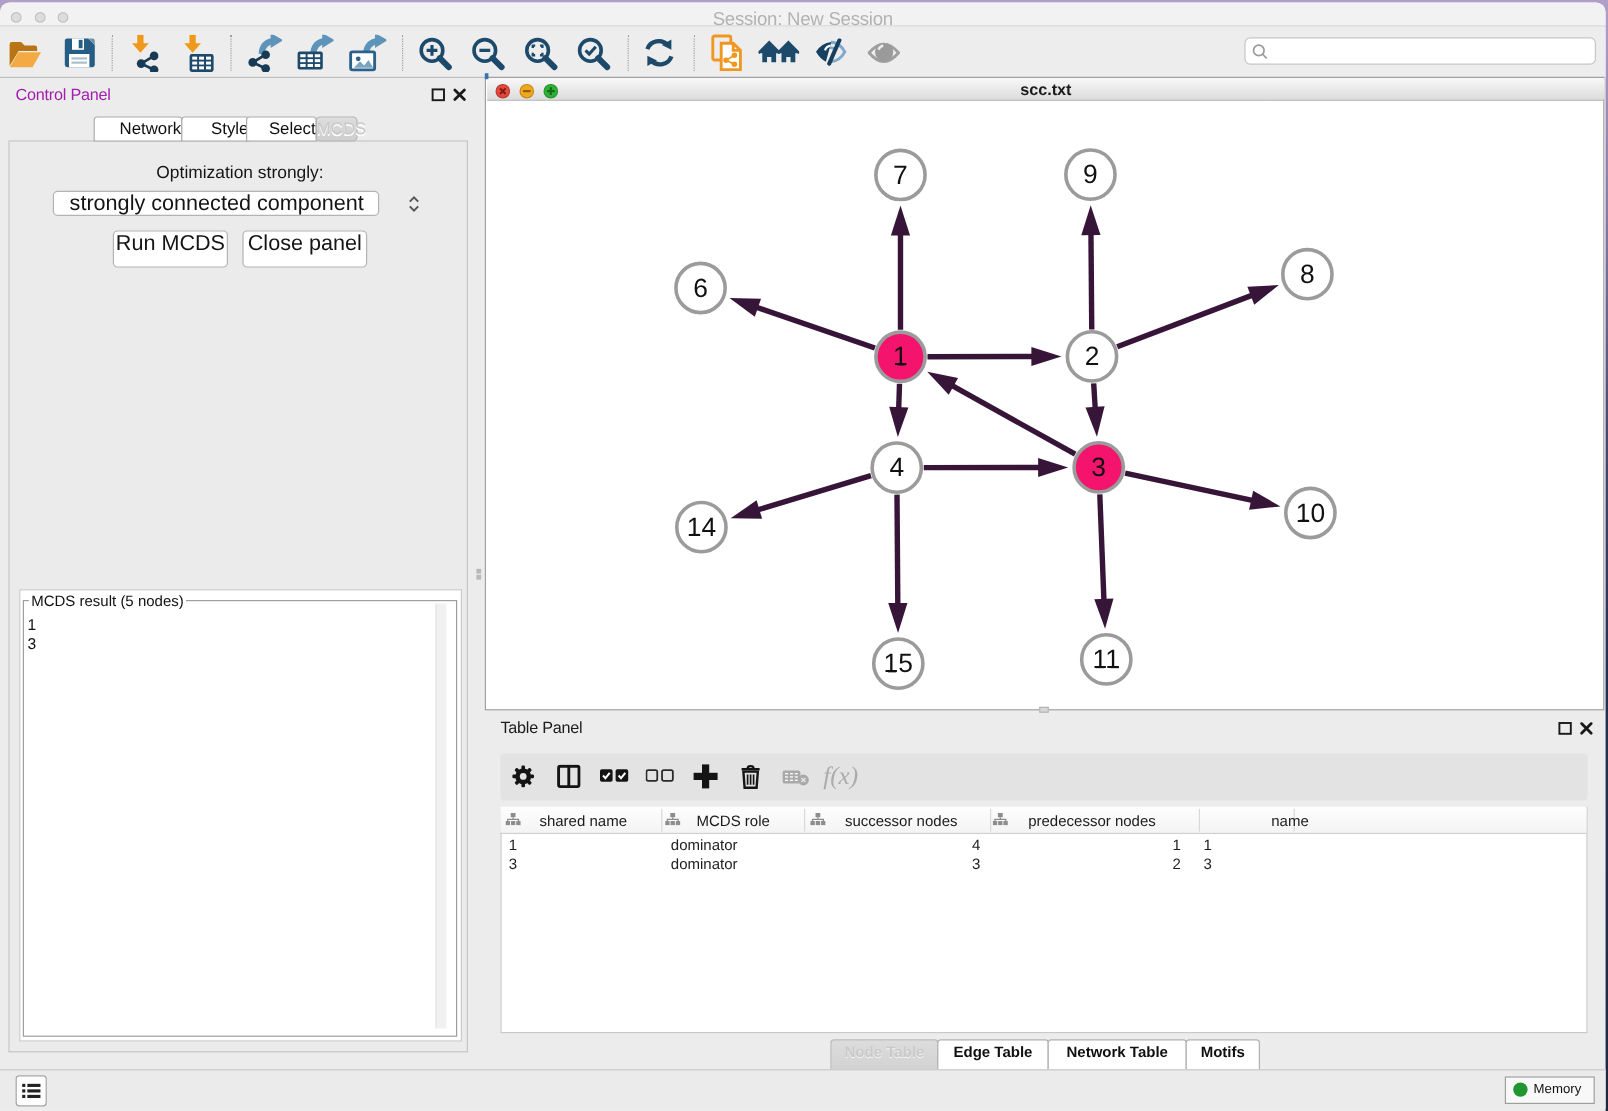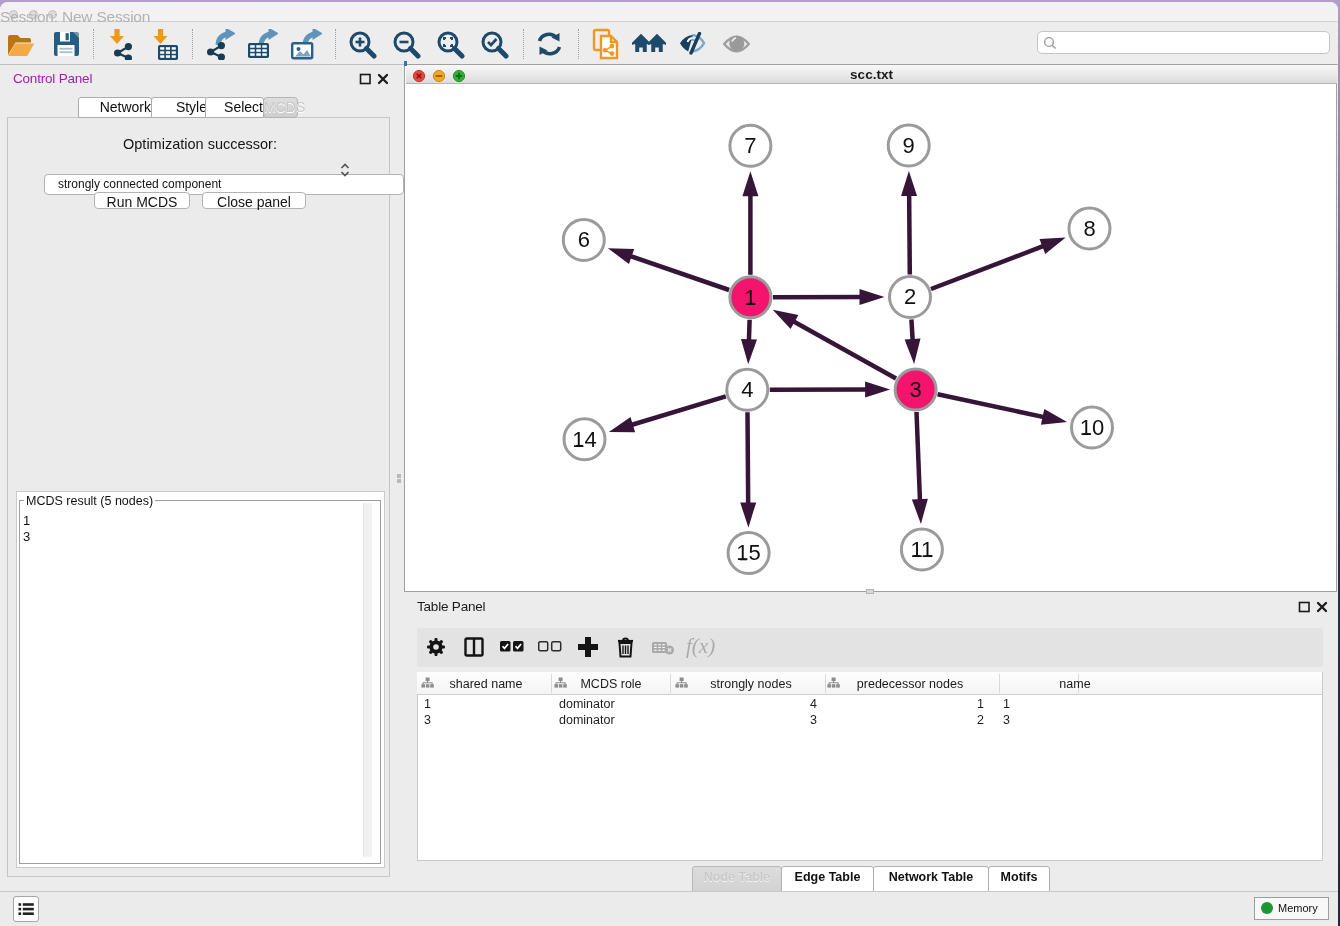--- a/index.html
+++ b/index.html
@@ -1,30 +1,30 @@
 <!DOCTYPE html>
 <html><head><meta charset="utf-8">
 <style>
 *{margin:0;padding:0;box-sizing:border-box}
 html,body{width:1340px;height:926px;overflow:hidden}
 body{font-family:"Liberation Sans",sans-serif;background:linear-gradient(180deg,#b29fc9 0%,#8579a4 20%,#4a4a72 38%,#243052 60%,#1e2940 100%);position:relative}
 #win{position:absolute;left:0;top:2px;width:1338px;height:924px;background:#ececec;border-radius:8px 8px 0 0;overflow:hidden}
 #titlebar{position:absolute;left:0;top:2px;width:1338px;height:20px;background:#f2f2f2;border-bottom:1px solid #d2d2d2;border-radius:8px 8px 0 0}
 .tl{position:absolute;top:8px;width:9px;height:9px;border-radius:50%;background:#dcdcdc;border:1px solid #c3c3c3}
-#title{position:absolute;left:0;top:8px;width:1338px;font-size:15.5px;letter-spacing:-0.2px;color:#b2b2b2}
+#title{position:absolute;left:0;top:8px;width:1338px;text-align:center;font-size:15.5px;letter-spacing:-0.2px;color:#b2b2b2}
 #toolbar{position:absolute;left:0;top:23px;width:1338px;height:42px;background:#ededed;border-bottom:1px solid #bfbfbf}
 .vsep{position:absolute;top:29px;height:30px;width:0;border-left:1px dotted #9f9f9f}
 #search{position:absolute;left:1037px;top:31px;width:293px;height:23px;background:#fff;border:1px solid #c6c6c6;border-radius:5px}
 .ico{position:absolute}
 #cp-title{position:absolute;left:13px;top:71px;font-size:13.5px;letter-spacing:-0.2px;color:#a21caf}
 .tab{position:absolute;top:97px;height:21px;background:#fff;border:1px solid #acacac;font-size:14px;color:#0f0f0f;text-align:right;line-height:19px;border-radius:3px 3px 0 0}
 #cp-content{position:absolute;left:7px;top:117px;width:383px;height:760px;background:#ebebeb;border:1px solid #c6c6c6}
 #optlabel{position:absolute;left:0px;top:136px;width:400px;text-align:center;font-size:14.5px;color:#151515}
-#dropdown{position:absolute;left:44px;top:174px;width:360px;height:21px;background:#fff;border:1px solid #b3b3b3;border-radius:4px;font-size:12px;color:#141414;line-height:19px;padding-left:13px}
-.btn{position:absolute;top:192px;height:17px;background:#fff;border:1px solid #b3b3b3;border-radius:4px;font-size:14px;color:#141414;text-align:center;line-height:19px}
+#dropdown{position:absolute;left:44px;top:159px;width:272px;height:21px;background:#fff;border:1px solid #b3b3b3;border-radius:4px;font-size:18px;color:#141414;line-height:19px;padding-left:13px}
+.btn{position:absolute;top:192px;height:31px;background:#fff;border:1px solid #b3b3b3;border-radius:4px;font-size:18px;color:#141414;text-align:center;line-height:19px}
 #resultpanel{position:absolute;left:16px;top:491px;width:369px;height:377px;background:#fff;border:1px solid #cacaca}
 #fieldset{position:absolute;left:19px;top:500px;width:362px;height:364px;border:1px solid #9e9e9e}
 #legend{position:absolute;left:24px;top:494px;font-size:12.5px;color:#111;background:#fff;padding:0 2px}
 .mitem{position:absolute;left:23px;font-size:13px;color:#111}
 #scrolltrack{position:absolute;left:363px;top:503px;width:9px;height:354px;background:#f1f1f1;border-left:1px solid #e2e2e2}
 #sccwin{position:absolute;left:404px;top:64px;width:933px;height:528px;border:1px solid #a0a0a0;background:#fff}
 #scctitle{position:absolute;left:406px;top:65px;width:931px;height:19px;background:linear-gradient(180deg,#f8f8f8,#dcdcdc);border-bottom:1px solid #b5b5b5;text-align:center;font-size:13.5px;font-weight:bold;color:#1a1a1a;line-height:19px}
 #tp-title{position:absolute;left:417px;top:599px;font-size:13.5px;letter-spacing:-0.2px;color:#1c1c1c}
 #tp-toolbar{position:absolute;left:417px;top:628px;width:906px;height:39px;background:#e3e3e3;border-radius:3px}
 #tbl{position:absolute;left:417px;top:672px;width:906px;height:189px;background:#fff;border:1px solid #c9c9c9}
@@ -181,21 +181,21 @@
     <rect x="1.5" y="1.5" width="9.5" height="9" fill="none" stroke="#1a1a1a" stroke-width="1.6"></rect>
   </svg>
 <svg class="ico" style="left:377px;top:73px" width="12" height="12" viewBox="0 0 12 12">
     <path d="M2 2 L10 10 M10 2 L2 10" stroke="#1a1a1a" stroke-width="2.3" stroke-linecap="round"></path>
   </svg>
 <div id="cp-content"></div>
 <div class="tab" style="left:78px;width:74px">Network</div>
 <div class="tab" style="left:151px;width:57px">Style</div>
 <div class="tab" style="left:205px;width:59px">Select</div>
 <div class="tab" style="left:263px;width:35px;background:linear-gradient(180deg,#dedede,#cecece);color:#c9c9c9;border-color:#b4b4b4;text-shadow:0 1px 0 #fff;border-radius:4px">MCDS</div>
-<div id="optlabel">Optimization successor:</div>
+<div id="optlabel">Optimization strongly:</div>
 <div id="dropdown">strongly connected component</div>
 <svg class="ico" style="left:339px;top:163px" width="12" height="14" viewBox="0 0 12 14">
     <path d="M2.5 5 L6 1.5 L9.5 5 M2.5 9 L6 12.5 L9.5 9" fill="none" stroke="#555" stroke-width="1.7"></path>
   </svg>
 <div class="btn" style="left:94px;width:96px">Run MCDS</div>
 <div class="btn" style="left:202px;width:104px">Close panel</div>
 <div id="resultpanel"></div>
 <div id="fieldset"></div>
 <div id="scrolltrack"></div>
 <div id="legend">MCDS result (5 nodes)</div>
@@ -355,21 +355,21 @@
     <rect x="9.2" y="7.2" width="3.6" height="3.4" fill="#8d8d8d"></rect>
   </svg>
 <div class="hlabel" style="left:575px;width:72px">MCDS role</div>
 <svg class="ico" style="left:675px;top:677px" width="14" height="12" viewBox="0 0 14 12">
     <rect x="4.6" y="0.5" width="4" height="3.5" fill="#8d8d8d"></rect>
     <path d="M6.6 4 v1.8 M2.1 7.4 v-1.6 h9 v1.6" fill="none" stroke="#8d8d8d" stroke-width="1.1"></path>
     <rect x="0.4" y="7.2" width="3.6" height="3.4" fill="#8d8d8d"></rect>
     <rect x="4.8" y="7.2" width="3.6" height="3.4" fill="#8d8d8d"></rect>
     <rect x="9.2" y="7.2" width="3.6" height="3.4" fill="#8d8d8d"></rect>
   </svg>
-<div class="hlabel" style="left:696px;width:110px">strongly nodes</div>
+<div class="hlabel" style="left:696px;width:110px">successor nodes</div>
 <svg class="ico" style="left:827px;top:677px" width="14" height="12" viewBox="0 0 14 12">
     <rect x="4.6" y="0.5" width="4" height="3.5" fill="#8d8d8d"></rect>
     <path d="M6.6 4 v1.8 M2.1 7.4 v-1.6 h9 v1.6" fill="none" stroke="#8d8d8d" stroke-width="1.1"></path>
     <rect x="0.4" y="7.2" width="3.6" height="3.4" fill="#8d8d8d"></rect>
     <rect x="4.8" y="7.2" width="3.6" height="3.4" fill="#8d8d8d"></rect>
     <rect x="9.2" y="7.2" width="3.6" height="3.4" fill="#8d8d8d"></rect>
   </svg>
 <div class="hlabel" style="left:850px;width:120px">predecessor nodes</div>
 <div class="hlabel" style="left:1036px;width:78px">name</div>
 <div class="cell" style="left:424px;top:697px">1</div>

